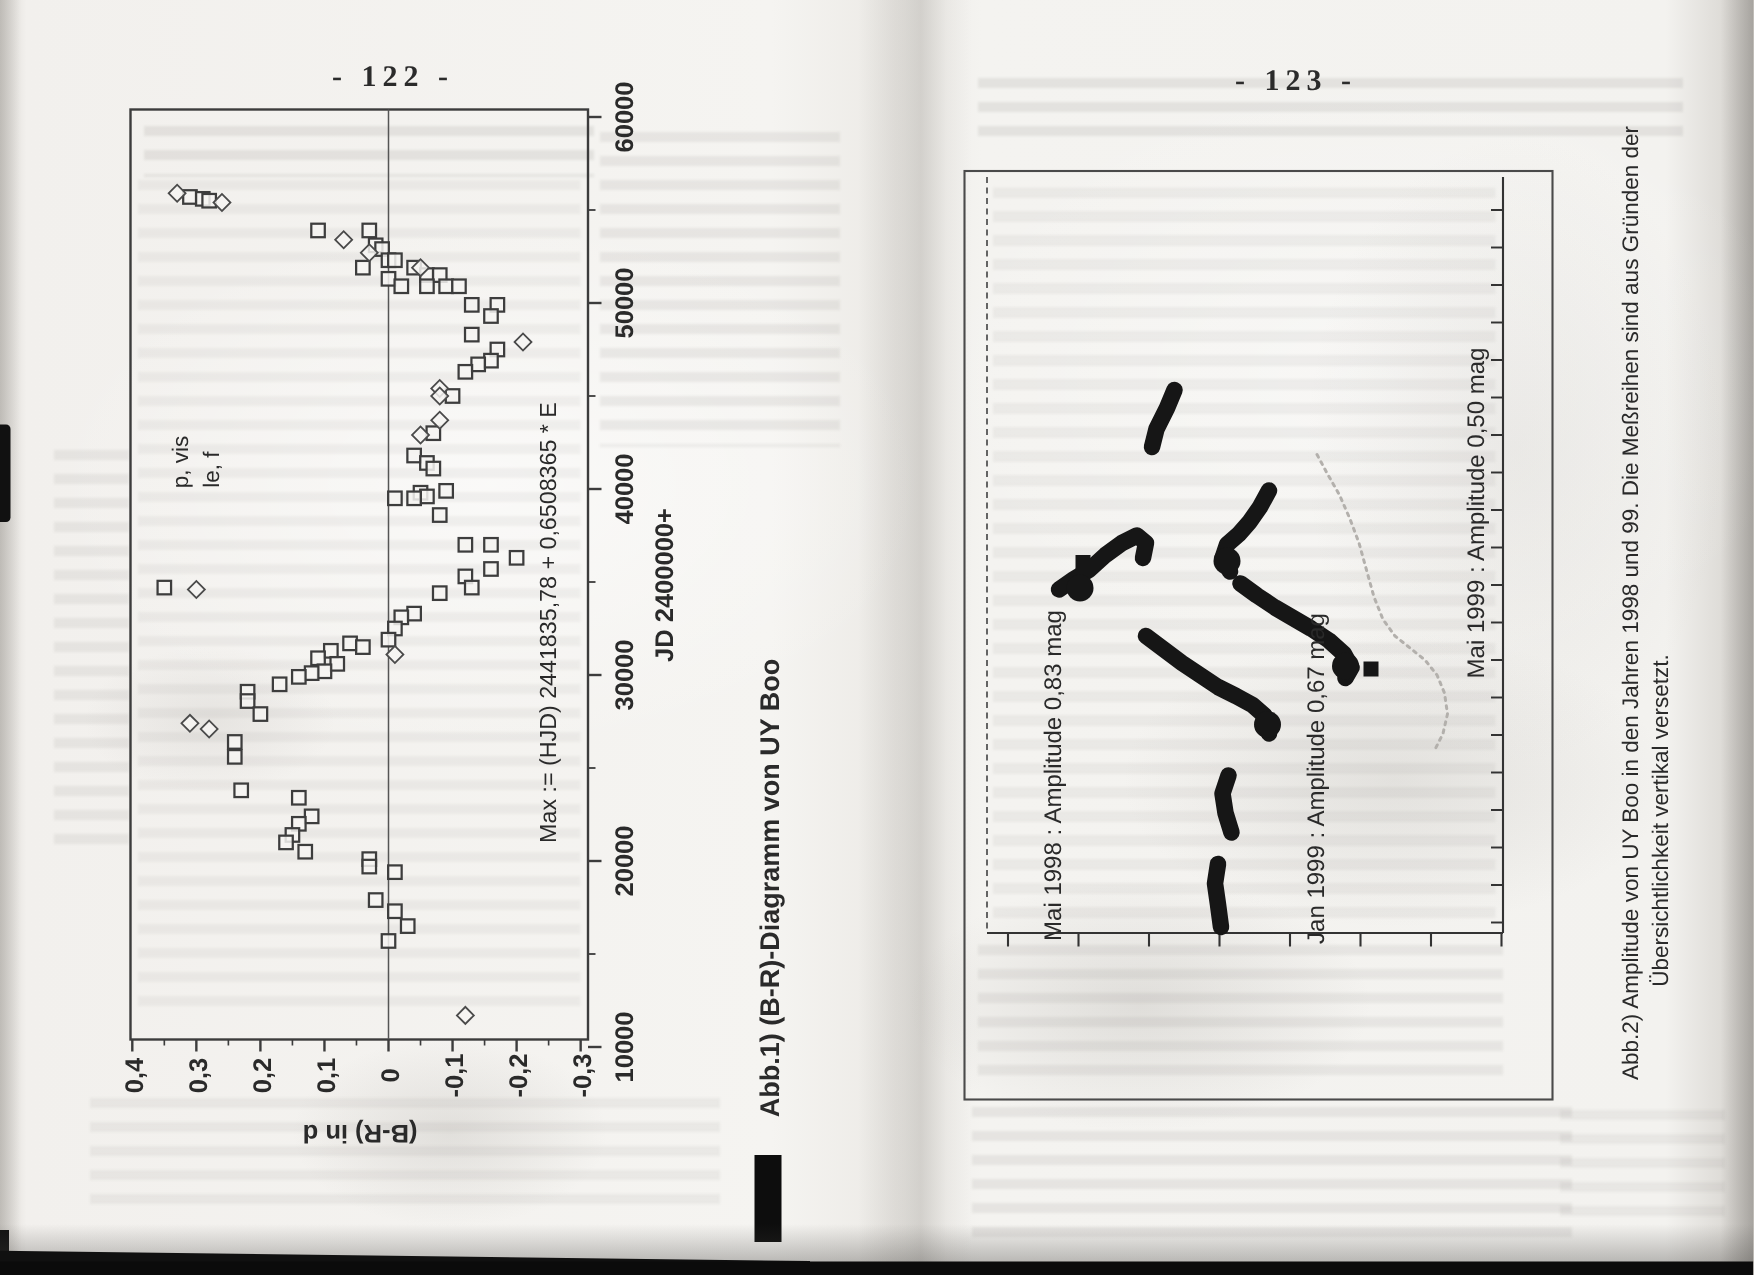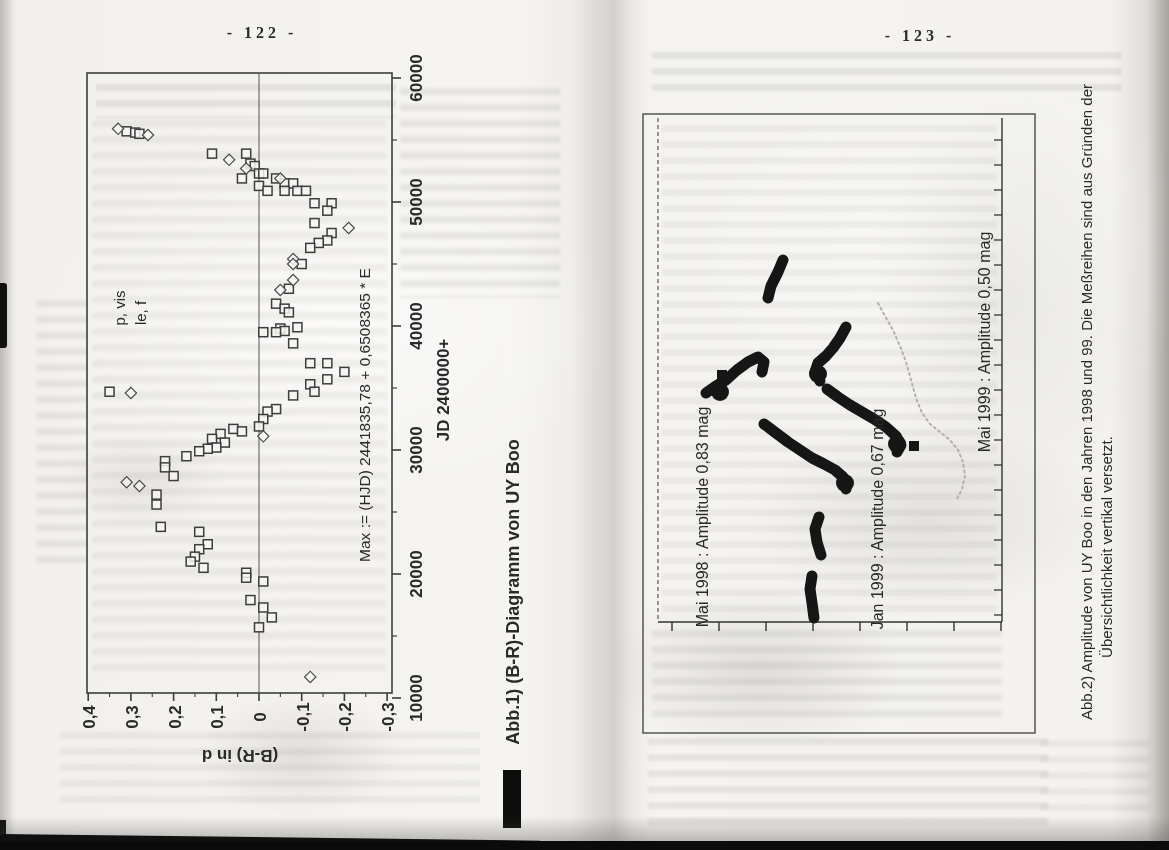--- a/index.html
+++ b/index.html
@@ -23,21 +23,21 @@
       filter:blur(1.2px);}
   .artifact{position:absolute;}
   .gutter{position:absolute;left:572px;top:0;width:76px;height:850px;
       background:linear-gradient(90deg, rgba(120,116,110,0) 0%, rgba(120,116,110,.16) 40%, rgba(138,134,128,.28) 55%, rgba(120,116,110,.06) 78%, rgba(120,116,110,0) 100%);}
   .edge-right{position:absolute;right:0;top:0;width:22px;height:850px;
       background:linear-gradient(90deg, rgba(95,92,88,0), rgba(95,92,88,.38));}
   .edge-left{position:absolute;left:0;top:0;width:14px;height:850px;
       background:linear-gradient(90deg, rgba(95,92,88,.22), rgba(95,92,88,0));}
   .pagenum{position:absolute;transform:translateX(-50%);
       font-family:"Liberation Serif","DejaVu Serif",serif;font-weight:bold;
-      font-size:16px;letter-spacing:4px;color:#2b2b2b;white-space:nowrap;}
+      font-size:20px;letter-spacing:4px;color:#2b2b2b;white-space:nowrap;margin-top:16px;}
   svg.overlay{position:absolute;left:0;top:0;}
   svg.overlay text{fill:#2a2a2a;font-family:"Liberation Sans","DejaVu Sans",sans-serif;}
 </style>
 </head>
 <body>
 
 <div class="scan">
 
   <div class="blotches"></div>
 
@@ -56,21 +56,21 @@
   <div class="edge-left"></div>
   <div class="edge-right"></div>
   <div class="artifact" style="left:0;top:283px;width:7px;height:65px;background:#111;border-radius:0 3px 3px 0;"></div>
   <div class="artifact" style="left:0;top:820px;width:6px;height:16px;background:#111;"></div>
   <div class="artifact" style="left:503px;top:770px;width:18px;height:58px;background:#0d0d0d;"></div>
   <div class="artifact" style="left:0;top:816px;width:1169px;height:26px;background:linear-gradient(180deg, rgba(70,68,65,0), rgba(70,68,65,.35));"></div>
   <div class="artifact" style="left:0;top:830px;width:540px;height:13px;background:#101010;clip-path:polygon(0 30%,100% 82%,100% 100%,0 100%);"></div>
   <div class="artifact" style="left:0;top:841px;width:1169px;height:9px;background:#0b0b0b;"></div>
 
   <div class="pagenum" style="left:262px;top:24px;">- 122 -</div>
-  <div class="pagenum" style="left:920px;top:27px;">- 123 -</div>
+  <div class="pagenum" style="left:864px;top:27px;">- 123 -</div>
 
   <svg class="overlay" id="figures" width="1169" height="850" viewBox="0 0 1169 850">
       <g>
         <rect x="87" y="73" width="305" height="620" fill="none" stroke="#3c3c3c" stroke-width="1.6"></rect>
         <line x1="259" y1="73" x2="259" y2="693" stroke="#555" stroke-width="1"></line>
         <line x1="392" y1="698" x2="401" y2="698" stroke="#3c3c3c" stroke-width="1.6"></line>
         <text x="416" y="698" text-anchor="middle" dy="0.35em" font-size="17" font-weight="bold" transform="rotate(-90 416 698)">10000</text>
         <line x1="392" y1="636" x2="397" y2="636" stroke="#3c3c3c" stroke-width="1.2"></line>
         <line x1="392" y1="574" x2="401" y2="574" stroke="#3c3c3c" stroke-width="1.6"></line>
         <text x="416" y="574" text-anchor="middle" dy="0.35em" font-size="17" font-weight="bold" transform="rotate(-90 416 574)">20000</text>

